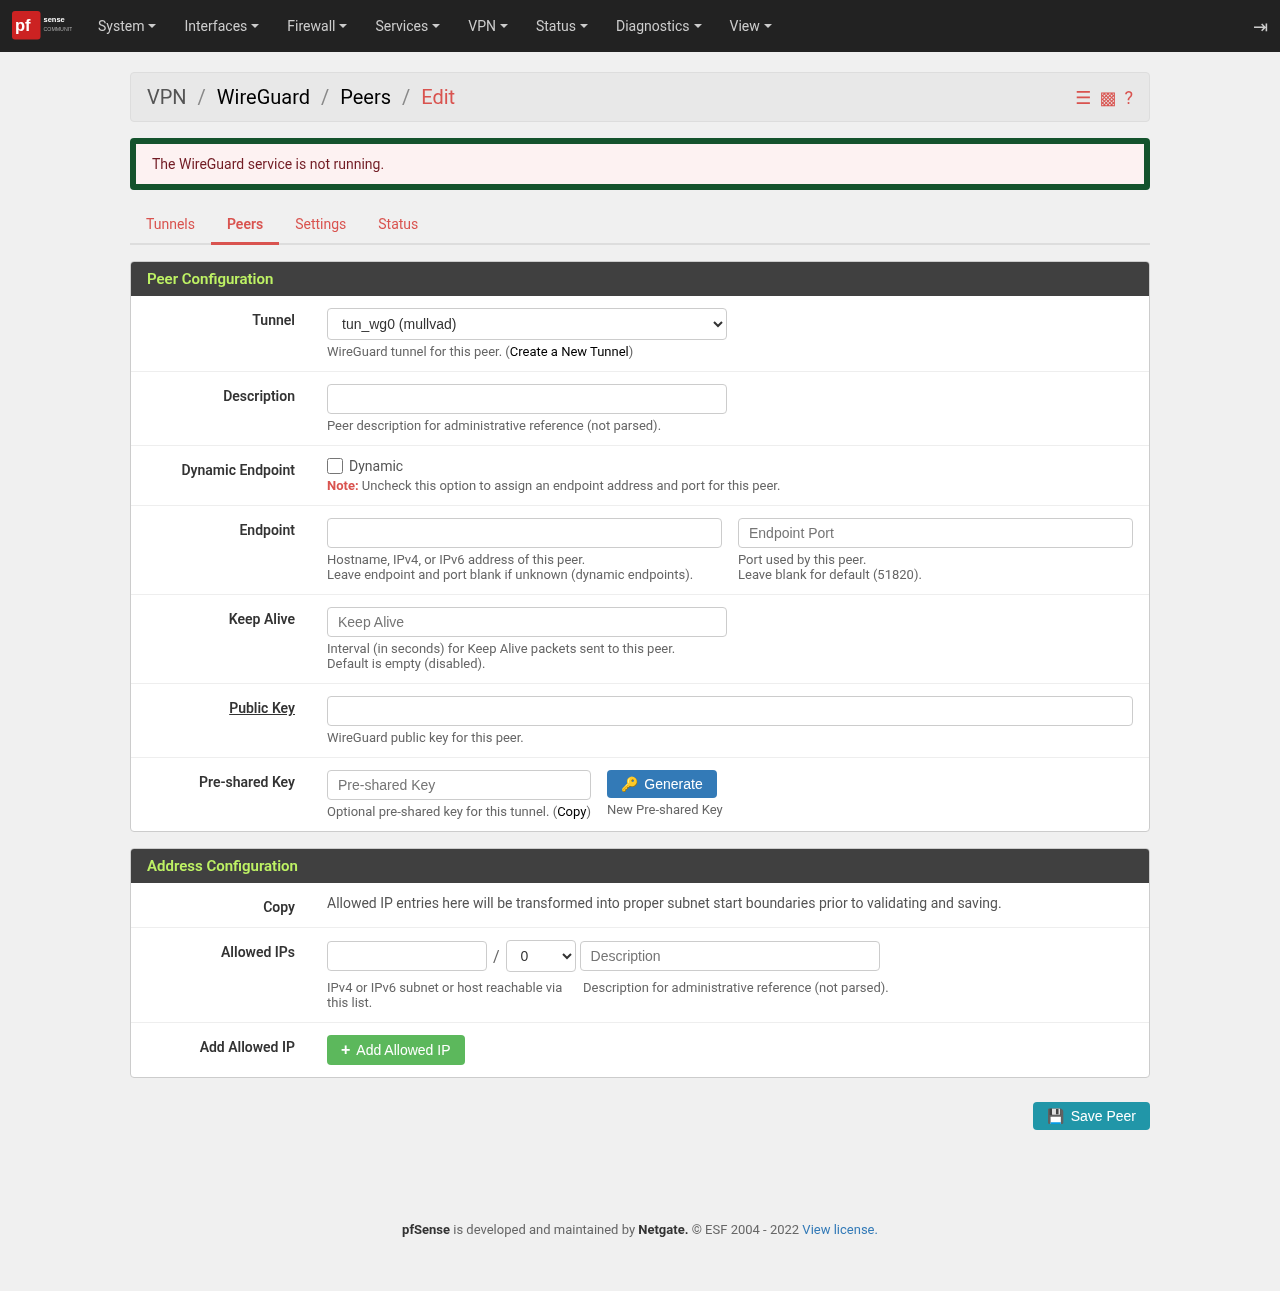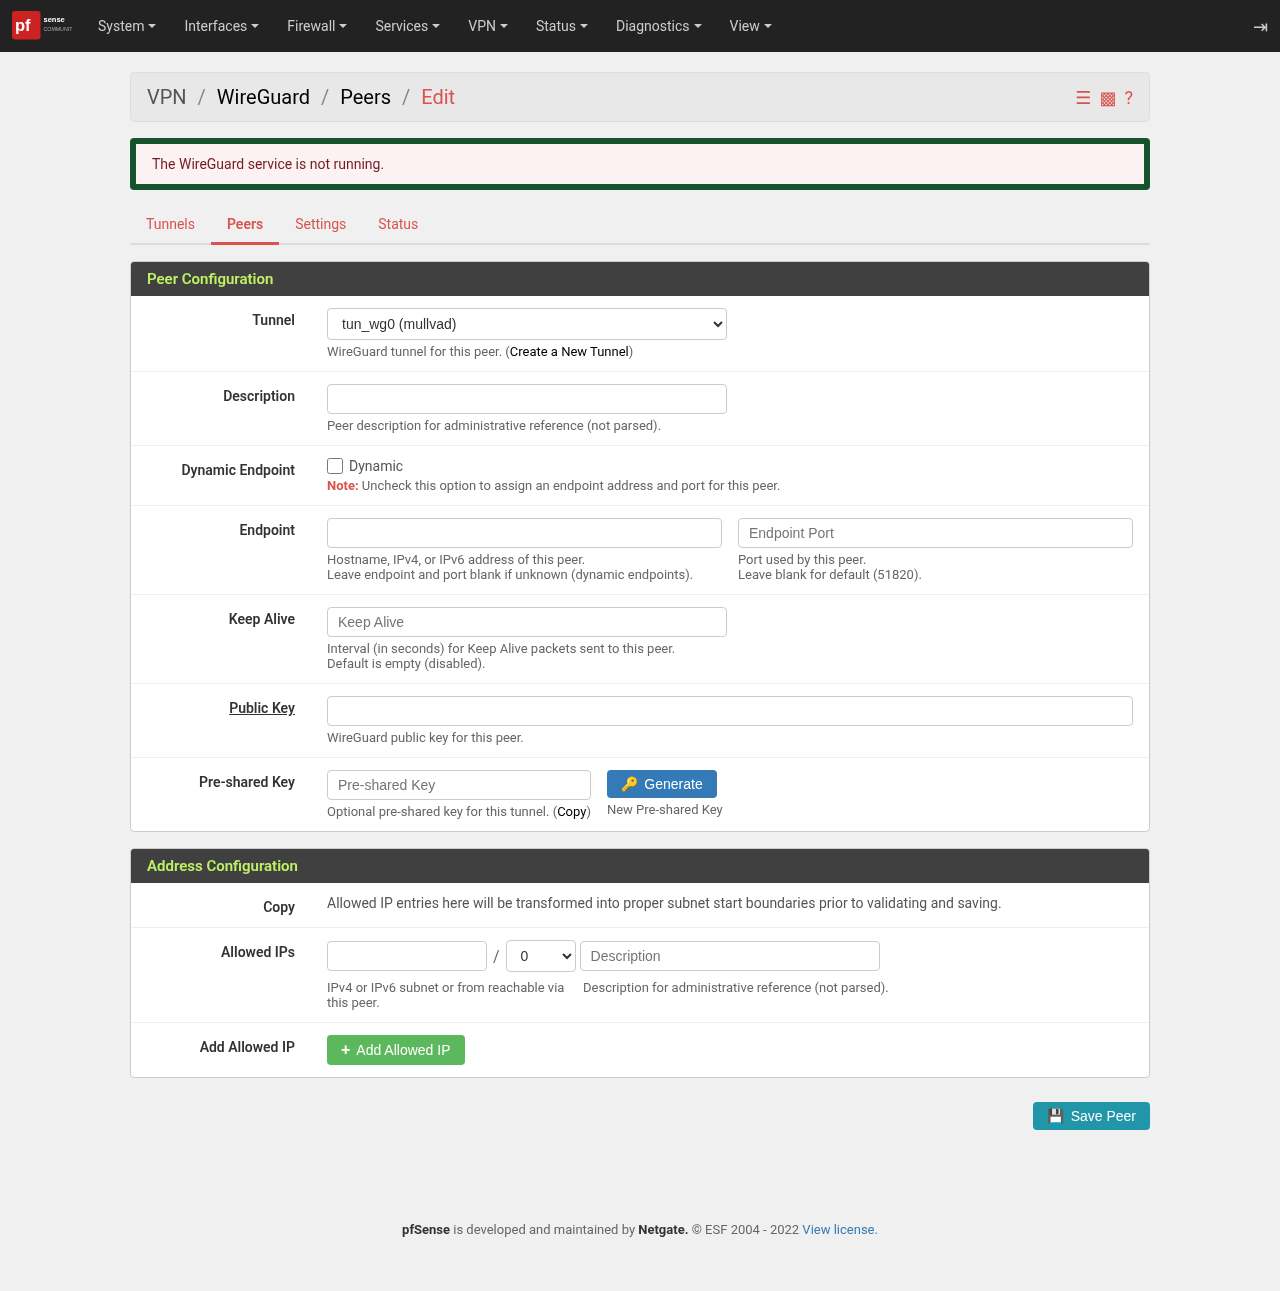--- a/index.html
+++ b/index.html
@@ -302,21 +302,21 @@
               <option>1</option>
               <option>4</option>
               <option>8</option>
               <option>16</option>
               <option>24</option>
               <option>32</option>
             </select>
             <input type="text" class="form-input desc-input" placeholder="Description" style="">
           </div>
           <div style="display:flex; gap:16px; margin-top:4px;">
-            <div class="help-text" style="flex:0 0 240px;">IPv4 or IPv6 subnet or from reachable via this peer.</div>
+            <div class="help-text" style="flex:0 0 240px;">IPv4 or IPv6 subnet or host reachable via this list.</div>
             <div class="help-text">Description for administrative reference (not parsed).</div>
           </div>
         </td>
       </tr>
 
       <tr>
         <td class="label-cell">Add Allowed IP</td>
         <td class="input-cell">
           <button class="btn btn-success">
             <span class="icon-plus">+</span>

